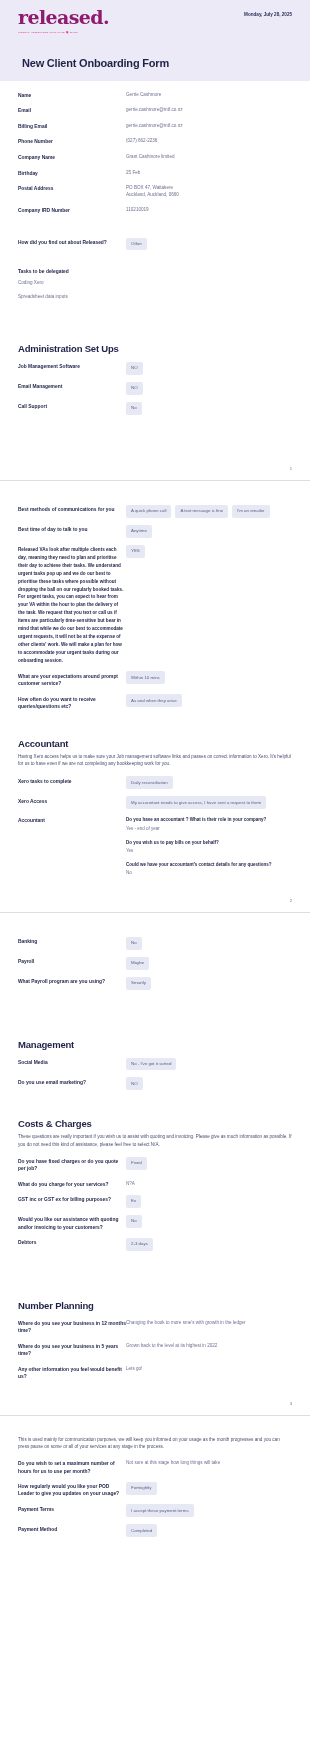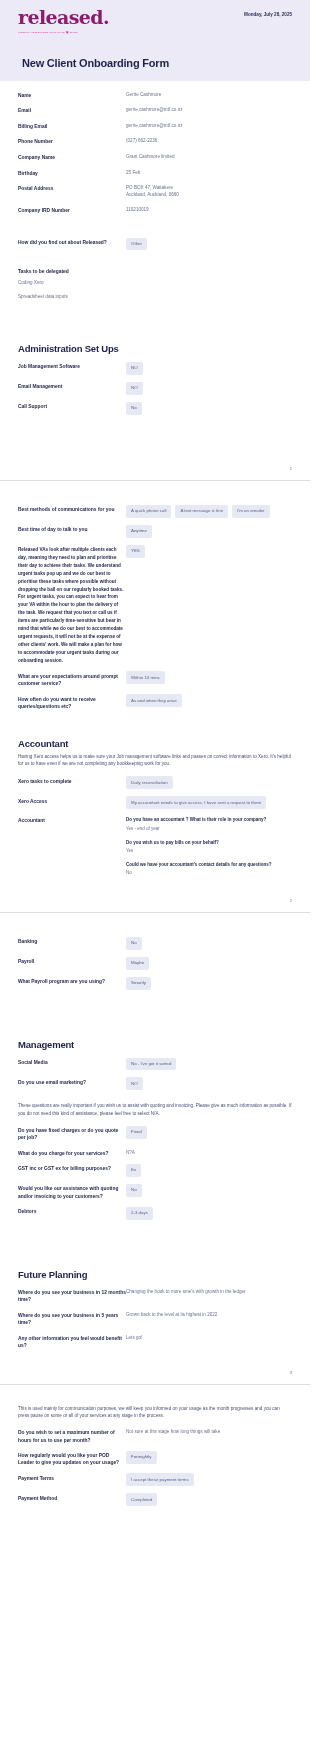--- a/index.html
+++ b/index.html
@@ -367,20 +367,21 @@
     </div>
     <div class="row">
       <div class="label">Do you use email marketing?</div>
       <div class="chips">
           <span class="chip">NO</span>
         </div>
     </div>
 
     <div class="section-gap xs"></div>
 
+    <h2 class="section">Costs &amp; Charges</h2>
     <div class="intro">These questions are really important if you wish us to assist with quoting and invoicing.  Please give as much information as possible.  If you do not need this kind of assistance, please feel free to select N/A.</div>
 
     <div class="row">
       <div class="label">Do you have fixed charges or do you quote per job?</div>
       <div class="chips">
           <span class="chip">Fixed</span>
         </div>
     </div>
     <div class="row">
       <div class="label">What do you charge for your services?</div>
@@ -400,21 +401,21 @@
     </div>
     <div class="row">
       <div class="label">Debtors</div>
       <div class="chips">
           <span class="chip">2-3 days</span>
         </div>
     </div>
 
     <div class="section-gap"></div>
 
-    <h2 class="section">Future Planning</h2>
+    <h2 class="section">Number Planning</h2>
     <div class="row">
       <div class="label">Where do you see your business in 12 months time?</div>
       <div class="value">Changing the book to more sme's with growth in the ledger</div>
     </div>
     <div class="row">
       <div class="label">Where do you see your business in 5 years time?</div>
       <div class="value">Grown back to the level at its highest in 2022</div>
     </div>
     <div class="row">
       <div class="label">Any other information you feel would benefit us?</div>

